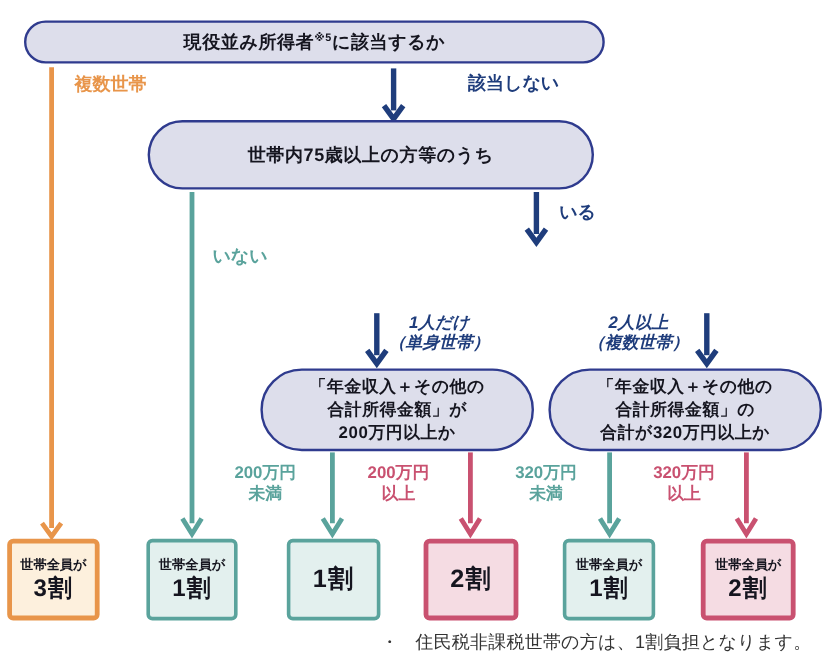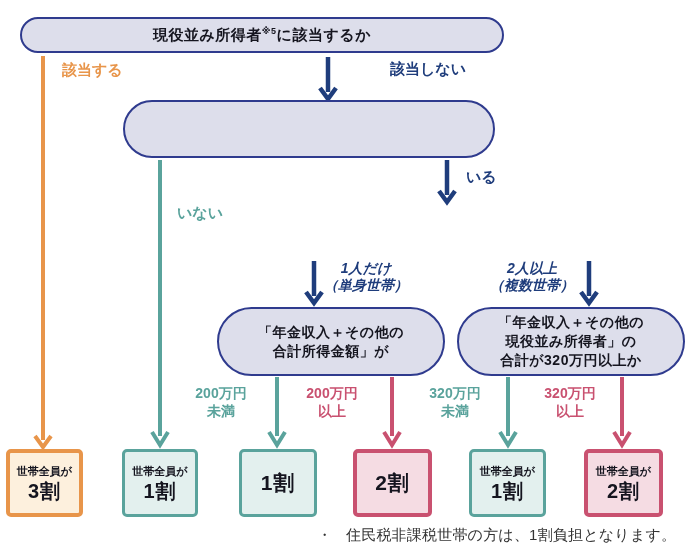--- a/index.html
+++ b/index.html
@@ -121,35 +121,37 @@
       <line x1="622" y1="377" x2="622" y2="436"></line>
       <polyline points="614,432 622,445 630,432"></polyline>
     </g>
   </svg>
 
   <div class="pill q1">
     <span class="ln"><span>現役並み所得者</span><sup>※5</sup><span>に該当するか</span></span>
   </div>
 
   <div class="pill q2">
+    <span class="ln">世帯内75歳以上の方等のうち</span>
   </div>
 
 
   <div class="pill q4a">
     <span class="ln">「年金収入＋その他の</span>
     <span class="ln">合計所得金額」が</span>
+    <span class="ln">200万円以上か</span>
   </div>
 
   <div class="pill q4b">
     <span class="ln">「年金収入＋その他の</span>
-    <span class="ln">現役並み所得者」の</span>
+    <span class="ln">合計所得金額」の</span>
     <span class="ln">合計が320万円以上か</span>
   </div>
 
-  <div class="elabel lbl15 c-orange" style="left:62px;top:61px;">該当する</div>
+  <div class="elabel lbl15 c-orange" style="left:62px;top:61px;">複数世帯</div>
   <div class="elabel lbl15 c-navy" style="left:342px;top:60px;padding-left:48px;">該当しない</div>
   <div class="elabel lbl15 c-teal" style="left:177px;top:164px;margin-top:40px;">いない</div>
   <div class="elabel lbl15 c-navy" style="left:466px;top:168px;">いる</div>
 
   <div class="elabel center lbl2 c-navy" style="left:307px;top:260px;width:118px;">
     <span>1人だけ</span><br>
     <span>（単身世帯）</span>
   </div>
   <div class="elabel center lbl2 c-navy" style="left:473px;top:260px;width:118px;">
     <span>2人以上</span><br>

